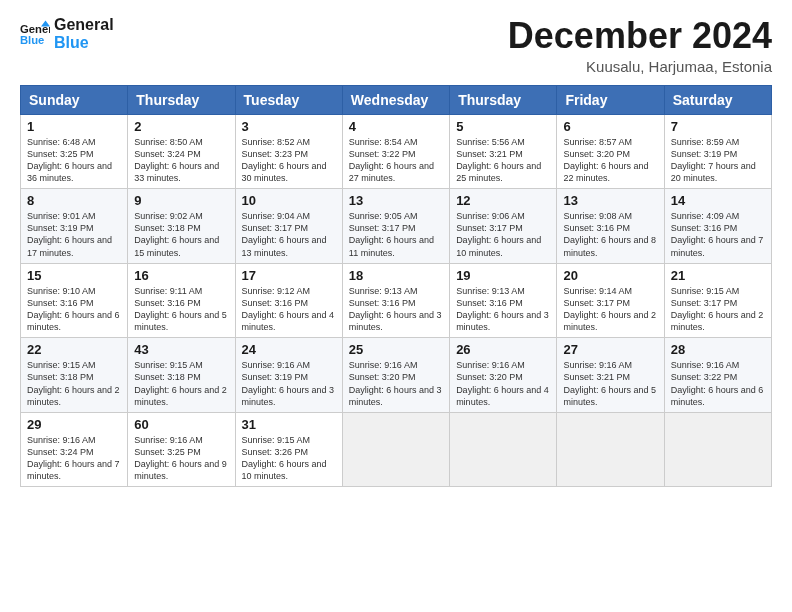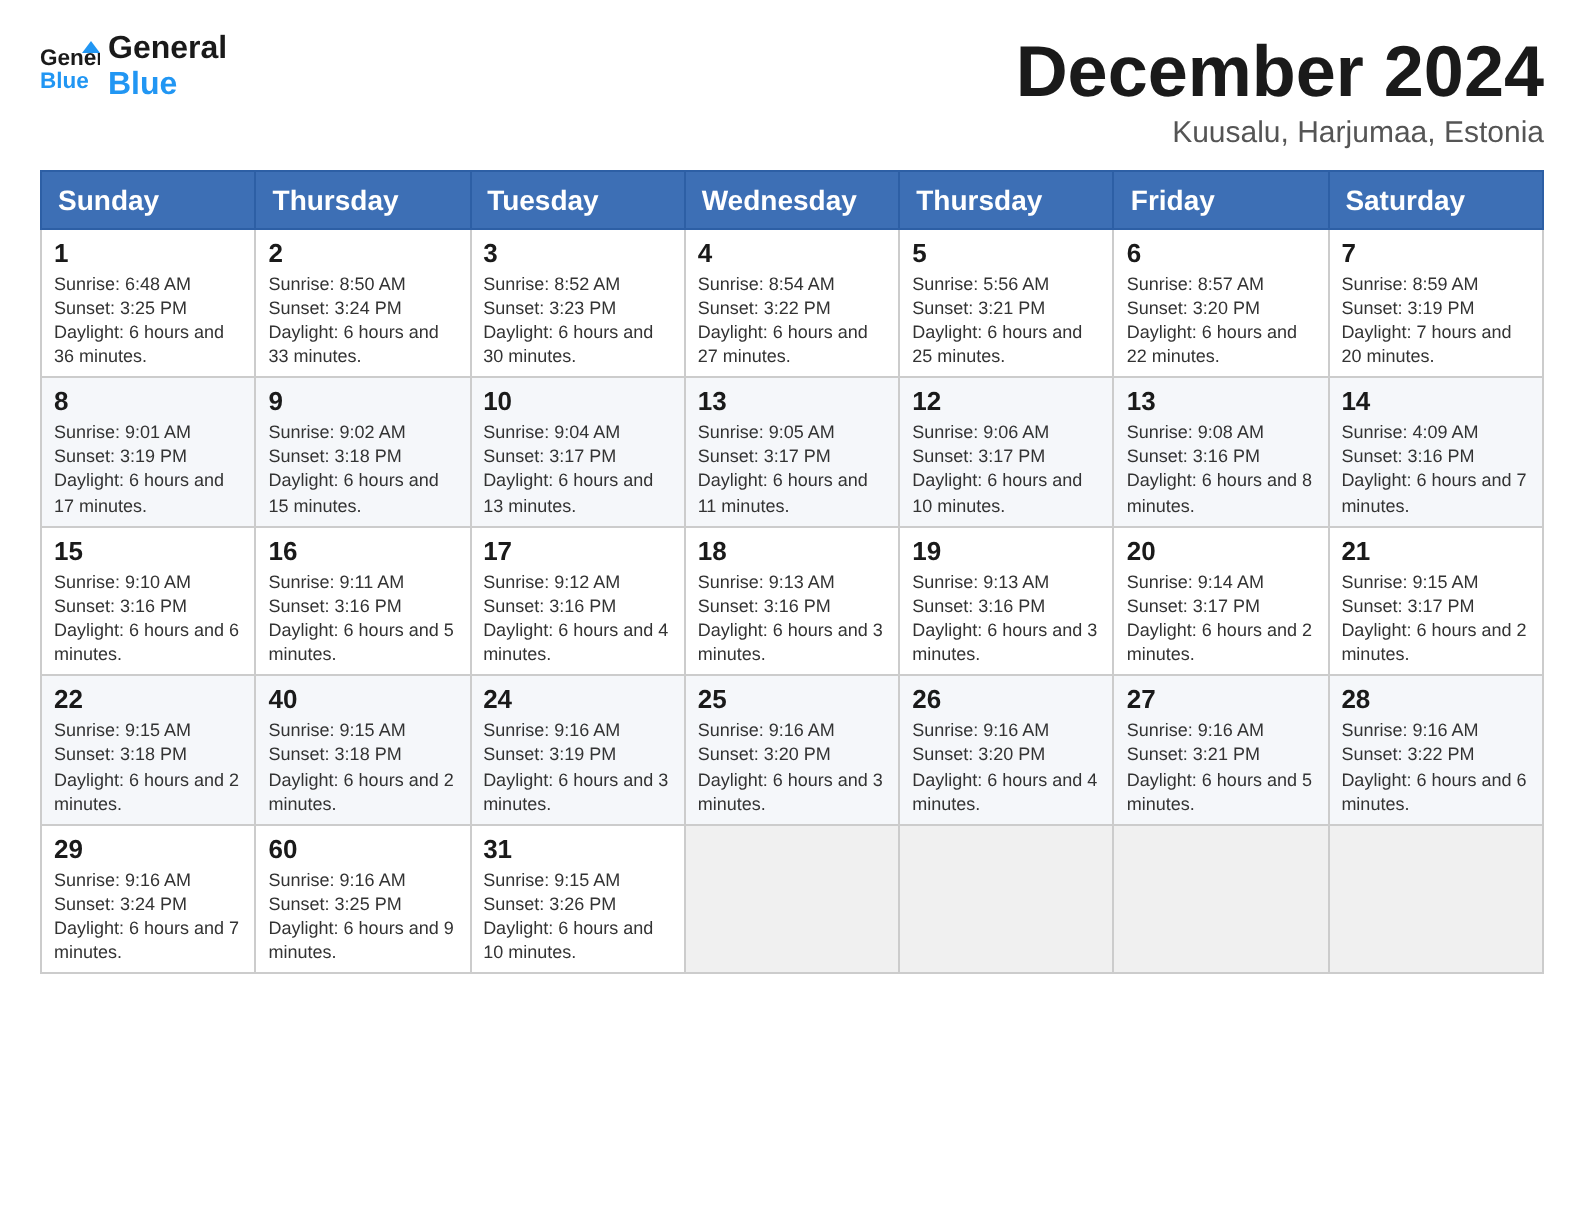--- a/index.html
+++ b/index.html
@@ -249,21 +249,21 @@
         </td>
       </tr>
       <tr>
         <td>
           <span class="day-num">22</span>
         <div class="cell-text">Sunrise: 9:15 AM</div>
         <div class="cell-text">Sunset: 3:18 PM</div>
         <div class="cell-text">Daylight: 6 hours and 2 minutes.</div>
         </td>
         <td>
-          <span class="day-num">40</span>
+          <span class="day-num">43</span>
         <div class="cell-text">Sunrise: 9:15 AM</div>
         <div class="cell-text">Sunset: 3:18 PM</div>
         <div class="cell-text">Daylight: 6 hours and 2 minutes.</div>
         </td>
         <td>
           <span class="day-num">24</span>
         <div class="cell-text">Sunrise: 9:16 AM</div>
         <div class="cell-text">Sunset: 3:19 PM</div>
         <div class="cell-text">Daylight: 6 hours and 3 minutes.</div>
         </td>

